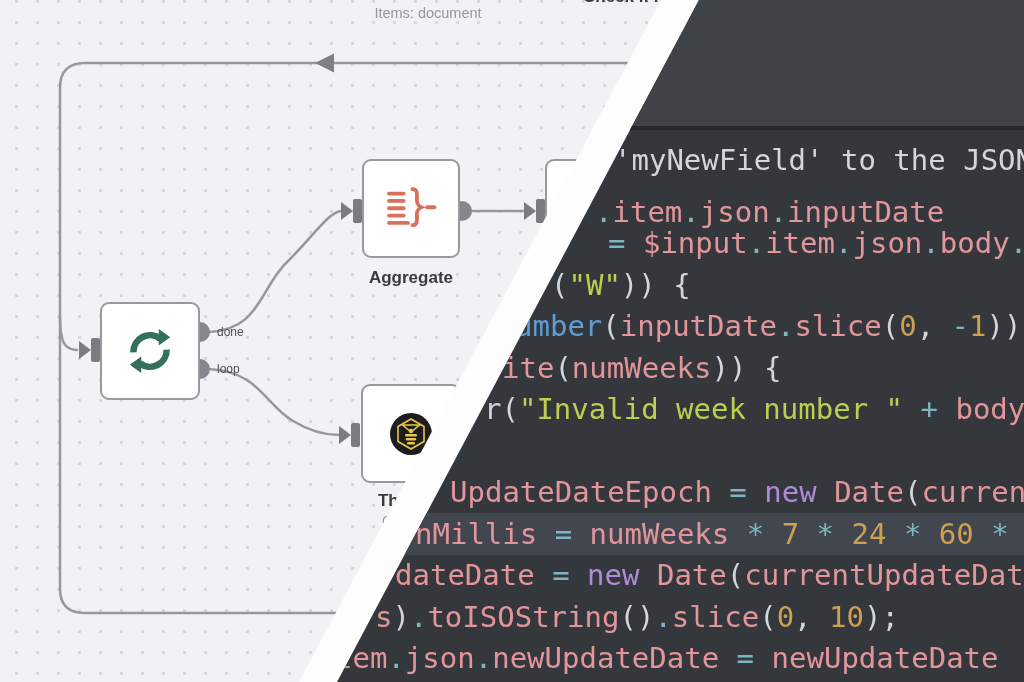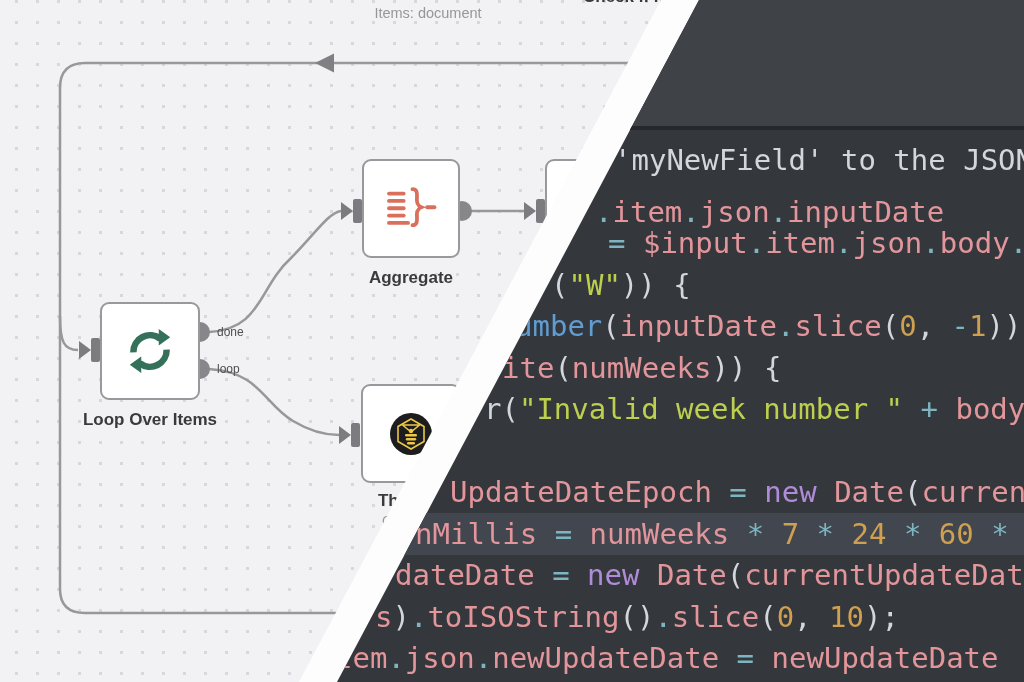--- a/index.html
+++ b/index.html
@@ -105,21 +105,20 @@
     <div class="node" style="left:100px;top:302px;width:100px;height:98px;">
       <svg width="54" height="54" viewBox="0 0 24 24">
         <g stroke="#35705a" stroke-width="2.9" fill="none">
           <path d="M4.6 12.6 A7.4 7.4 0 0 1 16.6 6.6"></path>
           <path d="M19.4 11.4 A7.4 7.4 0 0 1 7.4 17.4"></path>
         </g>
         <polygon points="15.9,2.2 15.9,9.6 21,5.9" fill="#35705a"></polygon>
         <polygon points="8.1,14.4 8.1,21.8 3,18.1" fill="#35705a"></polygon>
       </svg>
     </div>
-    <div class="node-label" style="left:75px;top:410px;width:150px;">Loop Over Items</div>
     <div class="port-label" style="left:217px;top:325px;">done</div>
     <div class="port-label" style="left:217px;top:362px;">loop</div>
 
     <div class="node" style="left:361px;top:384px;width:100px;height:99px;">
       <svg width="44" height="44" viewBox="0 0 44 44">
         <circle cx="22" cy="22" r="21" fill="#1d1d1f"></circle>
         <polygon points="22,7 35,14.5 35,29.5 22,37 9,29.5 9,14.5" fill="none" stroke="#ecc84a" stroke-width="1.6"></polygon>
         <polygon points="13.5,13 22,20 30.5,13" fill="none" stroke="#ecc84a" stroke-width="1.5"></polygon>
         <circle cx="22" cy="19" r="2.2" fill="#ecc84a"></circle>
         <rect x="16" y="22" width="12" height="2.6" rx="1.3" fill="#ecc84a"></rect>

